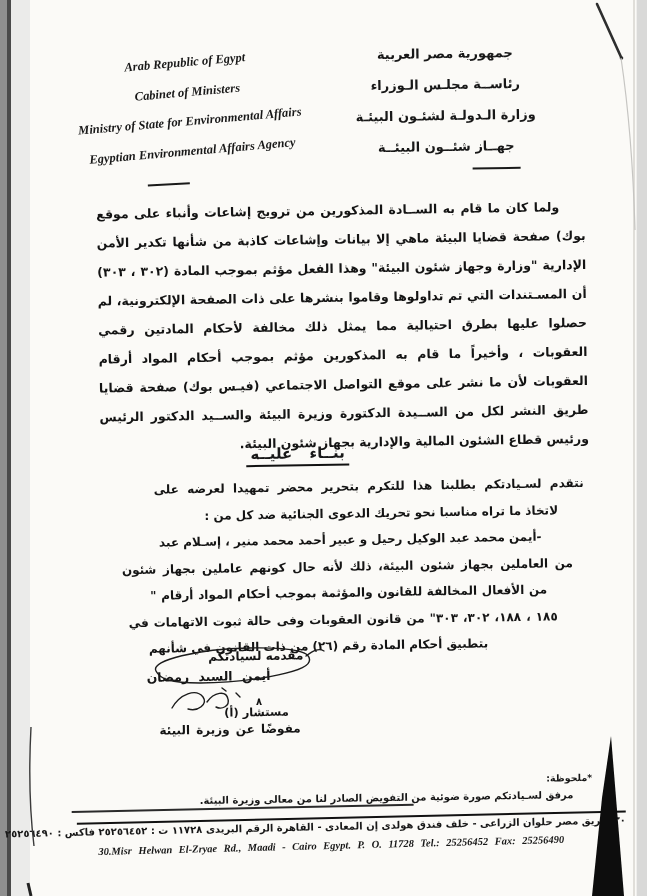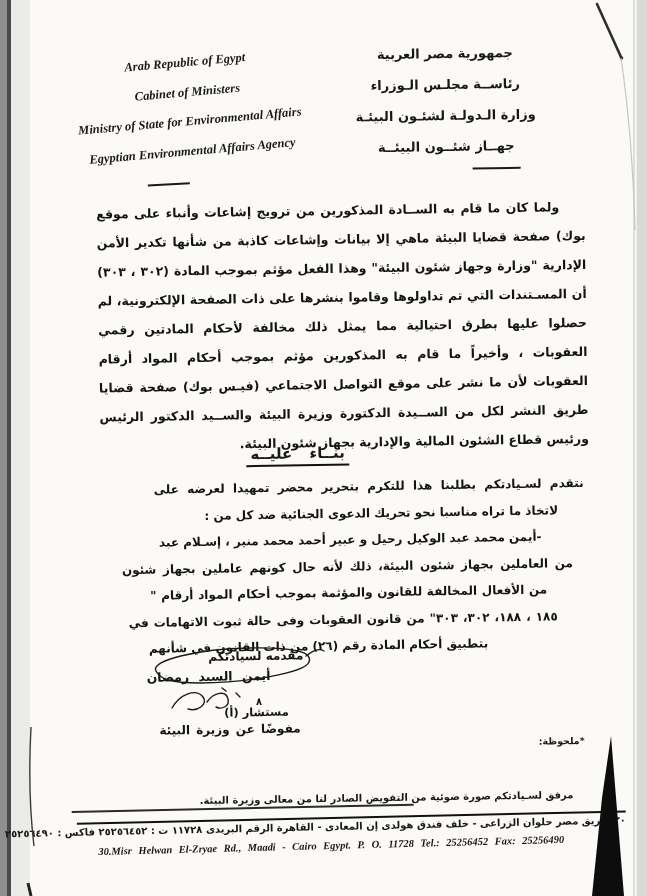--- a/index.html
+++ b/index.html
@@ -50,21 +50,21 @@
 
   
   .sigline { position:absolute; direction:rtl; font-weight:bold; white-space:nowrap; color:#141414; }
   .sig-presented { left:205px; top:648px; font-size:12px; }
   .sig-name { left:143px; top:667px; font-size:12.5px; word-spacing:5px; }
   .sig-mark { left:252px; top:695px; font-size:10px; }
   .sig-title { left:220px; top:704px; font-size:11.5px; }
   .sig-capacity { left:155px; top:721px; font-size:12px; word-spacing:2px; }
 
   
-  .note-label { position:absolute; left:527px; top:739px; width:60px; direction:rtl; text-align:center; font-size:9.5px; font-weight:bold; white-space:nowrap; }
+  .note-label { position:absolute; left:527px; top:776px; width:60px; direction:rtl; text-align:right; font-size:9.5px; font-weight:bold; white-space:nowrap; }
   .note-text { position:absolute; left:120px; top:793px; width:448px; direction:rtl; text-align:right; font-size:10px; font-weight:bold; white-space:nowrap; }
   .rule1 { position:absolute; left:66px; top:806px; width:342px; height:1.5px; background:#2a2a2a; transform:rotate(-0.3deg); }
   .rule2 { position:absolute; left:71px; top:817px; width:549px; height:1.8px; background:#111; transform:rotate(-0.4deg); }
   .footer-ar {
     position:absolute; left:60px; top:821px; width:560px; direction:rtl;
     font-size:10px; font-weight:bold; text-align:justify; text-align-last:justify;
     white-space:nowrap; transform:rotate(-0.4deg);
   }
   .footer-en {
     position:absolute; left:92px; top:840px; width:466px;

